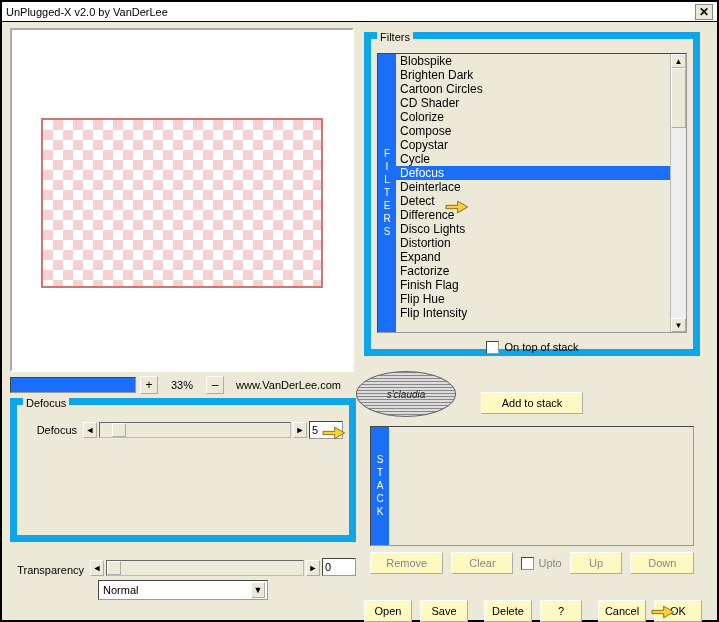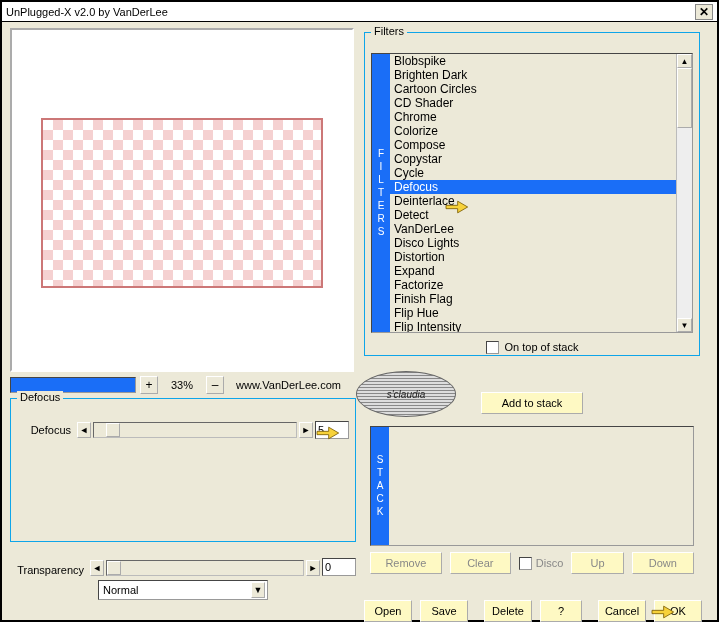--- a/index.html
+++ b/index.html
@@ -17,21 +17,21 @@
   .checker-wrap::before { content: ""; position: absolute; inset: 0; background:
     repeating-conic-gradient(#f4cfcf 0 25%, #fff 0 50%) 0 0/20px 20px; opacity: 0.95; }
 
   .zoom-row { display: flex; align-items: center; gap: 4px; margin-top: 4px; }
   .prog { flex: 0 0 126px; height: 16px; border: 1px inset #999; background: #fff; position: relative; }
   .prog-fill { position: absolute; left:0; top:0; bottom:0; width: 100%; background: #1a6ef7; }
   .sq-btn { width: 18px; height: 18px; border: 1px outset #fff; background: #ece9d8; display: flex; align-items: center; justify-content: center; cursor: pointer; font-size: 12px; }
   .zoom-label { width: 40px; text-align: center; }
   .link-text { margin-left: 8px; }
 
-  .groupbox { border: 1px solid #0ea5e9; padding: 20px 6px 6px 6px; margin-top: 4px; position: relative; }
+  .groupbox { border: 7px solid #0ea5e9; padding: 14px 6px 6px 6px; margin-top: 4px; position: relative; }
   .groupbox-title { position: absolute; top: -8px; left: 6px; background: #ece9d8; padding: 0 3px; font-size: 11px; }
   .defocus-box { height: 144px; }
   .slider-row { display: flex; align-items: center; gap: 2px; margin-top: 2px; }
   .slider-label { width: 58px; text-align: right; padding-right: 4px; }
   .arrow-btn { width: 14px; height: 16px; border: 1px outset #fff; background: #ece9d8; display:flex; align-items:center; justify-content:center; font-size:9px; cursor:pointer; }
   .slider-track { height: 16px; border: 1px inset #bbb; background: #ece9d8; position: relative; }
   .slider-thumb { position: absolute; top: 0; width: 14px; height: 14px; border: 1px outset #fff; background: #ece9d8; }
   .val-input { width: 34px; height: 18px; border: 1px inset #999; background: #fff; font-size: 11px; padding: 0 2px; }
 
   .transparency-row { display: flex; align-items: flex-end; gap: 2px; margin-top: 16px; }
@@ -132,29 +132,28 @@
     <div class="right-col">
       <div class="groupbox filters-box">
         <span class="groupbox-title">Filters</span>
         <div class="list-wrap">
           <div class="vert-label">FILTERS</div>
           <div class="list" id="filters-list">
               <div class="list-item">Blobspike</div>
               <div class="list-item">Brighten Dark</div>
               <div class="list-item">Cartoon Circles</div>
               <div class="list-item">CD Shader</div>
-              <div class="list-item">Chrome</div>
               <div class="list-item">Colorize</div>
               <div class="list-item">Compose</div>
               <div class="list-item">Copystar</div>
               <div class="list-item">Cycle</div>
               <div class="list-item selected">Defocus</div>
               <div class="list-item">Deinterlace</div>
               <div class="list-item">Detect</div>
-              <div class="list-item">VanDerLee</div>
+              <div class="list-item">Difference</div>
               <div class="list-item">Disco Lights</div>
               <div class="list-item">Distortion</div>
               <div class="list-item">Expand</div>
               <div class="list-item">Factorize</div>
               <div class="list-item">Finish Flag</div>
               <div class="list-item">Flip Hue</div>
               <div class="list-item">Flip Intensity</div>
             </div>
           <div class="scrollbar">
             <div class="sb-btn">▲</div>
@@ -179,21 +178,21 @@
       <div class="stack-box">
         <div class="stack-wrap">
           <div class="vert-label">STACK</div>
           <div class="stack-empty"></div>
         </div>
         <div class="stack-btn-row">
           <button class="btn btn-disabled">Remove</button>
           <button class="btn btn-disabled">Clear</button>
           <div class="upto-wrap">
             <div class="chk"></div>
-            <span class="btn-disabled">Disco</span>
+            <span class="btn-disabled">Upto</span>
           </div>
           <button class="btn btn-disabled">Up</button>
           <button class="btn btn-disabled">Down</button>
         </div>
       </div>
 
       <div class="bottom-row" style="position:relative;">
         <button class="btn">Open</button>
         <button class="btn">Save</button>
         <div class="spacer"></div>

